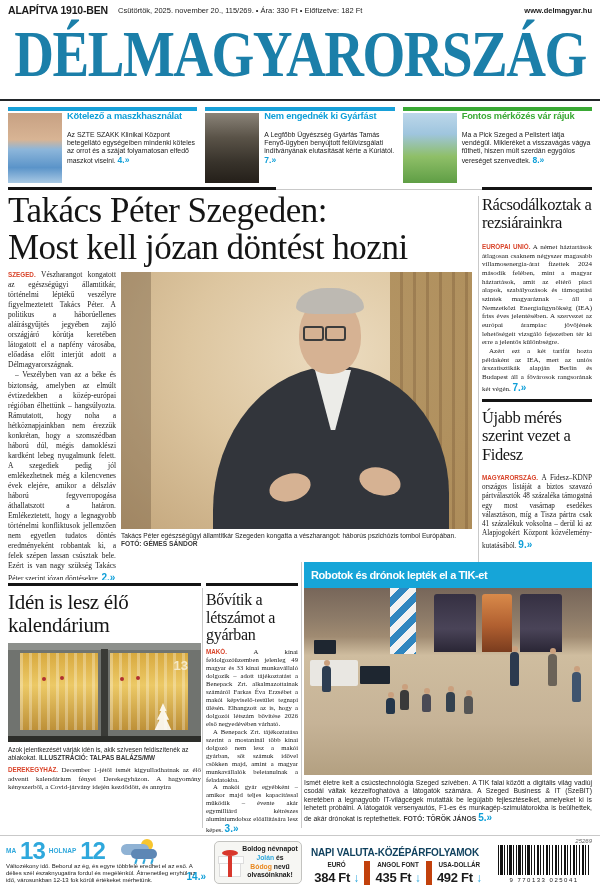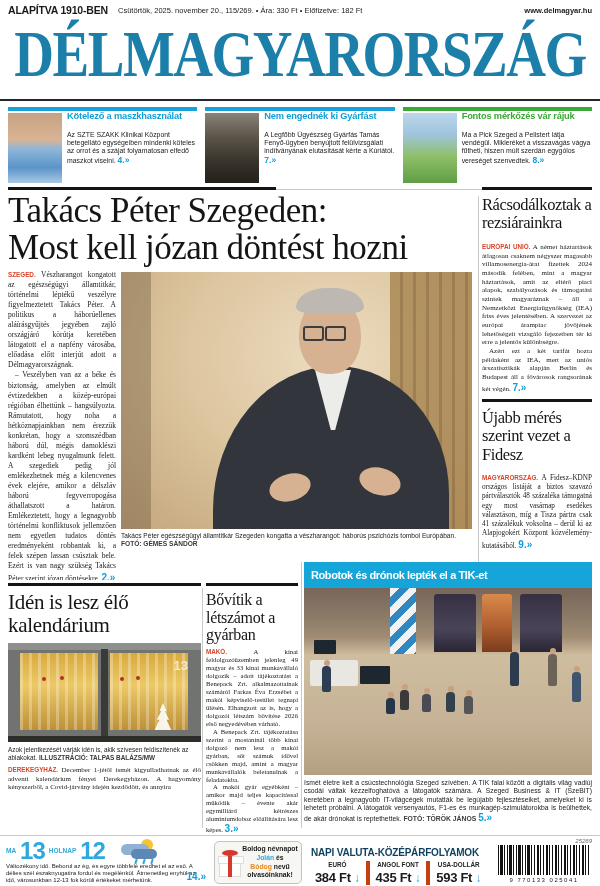--- a/index.html
+++ b/index.html
@@ -126,21 +126,21 @@
   .g-box{position:absolute;left:1px;bottom:1px;width:20px;height:15px;background:#fff;border:1px solid #ddd;}
   .g-lid{position:absolute;left:0;bottom:14px;width:24px;height:6px;background:#fdfdfd;border:1px solid #ddd;}
   .g-ribbon{position:absolute;left:10px;bottom:1px;width:4px;height:21px;background:#d8372c;}
   .g-bow{position:absolute;left:4px;top:2px;width:16px;height:6px;border-radius:50%;background:#d8372c;}
   .gift-text{flex:1;text-align:center;font-size:6.8px;line-height:1.3;font-weight:bold;color:#1a1a1a;}
   .n-blue{color:#2fa8dc;} .n-orange{color:#e8871e;}
 
   .fx{position:absolute;left:309px;top:839px;width:178px;height:47px;}
   .fx-head{font-weight:bold;font-size:10px;color:#0e3f5c;letter-spacing:-0.2px;margin:8px 0 3px 2px;}
   .fx-row{display:flex;}
-  .fx-item{flex:1;text-align:center;border-left:4px solid #c2410c;}
+  .fx-item{flex:1;text-align:center;border-left:6px solid #c2410c;}
   .fx-item:first-child{border-left:none;}
   .fx-label{font-size:6.3px;font-weight:bold;color:#222;margin-bottom:2px;}
   .fx-value{font-size:13px;font-weight:bold;letter-spacing:-0.3px;color:#1a1a1a;}
   .fx-trend{color:#2fa8dc;font-weight:bold;font-size:12px;}
 
   .barcode{position:absolute;left:494px;top:838px;width:100px;height:48px;}
   .bc-issue{position:absolute;right:2px;top:0;font-size:6px;font-style:italic;color:#666;}
   .bc-bars{position:absolute;left:4px;top:7px;width:92px;height:30px;
            background:repeating-linear-gradient(90deg,#111 0px,#111 1px,#fff 1px,#fff 2.5px,#111 2.5px,#111 5px,#fff 5px,#fff 6px,#111 6px,#111 7px,#fff 7px,#fff 9px);}
   .bc-num{position:absolute;left:0;top:39px;width:100%;text-align:center;font-size:6px;letter-spacing:1.5px;color:#222;}
@@ -330,21 +330,21 @@
       <div class="fx-item">
         <div class="fx-label">EURÓ</div>
         <div class="fx-value"><span>384 Ft</span> <span class="fx-trend">↓</span></div>
       </div>
       <div class="fx-item">
         <div class="fx-label">ANGOL FONT</div>
         <div class="fx-value"><span>435 Ft</span> <span class="fx-trend">↓</span></div>
       </div>
       <div class="fx-item">
         <div class="fx-label">USA-DOLLÁR</div>
-        <div class="fx-value"><span>593 Ft</span> <span class="fx-trend">↓</span></div>
+        <div class="fx-value"><span>492 Ft</span> <span class="fx-trend">↓</span></div>
       </div>
     </div>
   </div>
 
   <div class="barcode">
     <span class="bc-issue">25269</span>
     <div class="bc-bars"></div>
     <div class="bc-num">9 770133 025041</div>
   </div>
 

